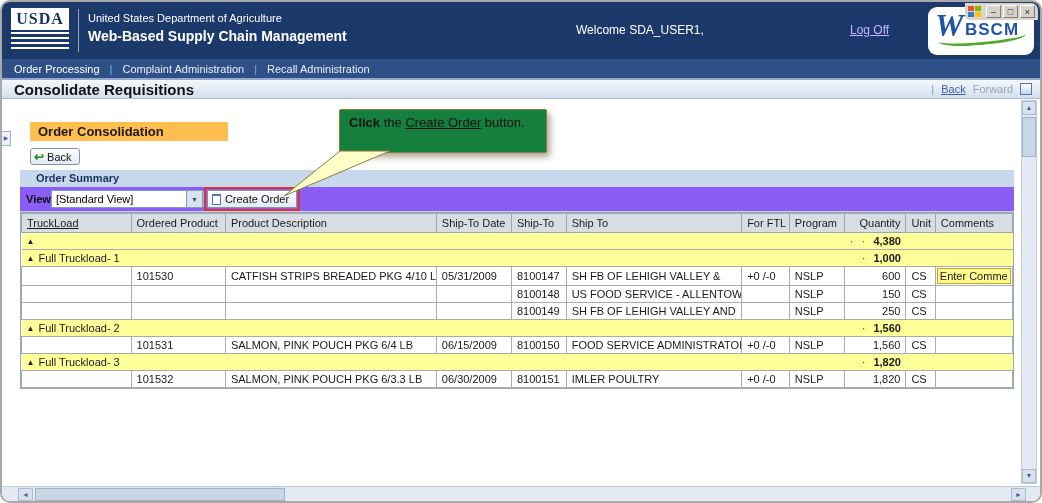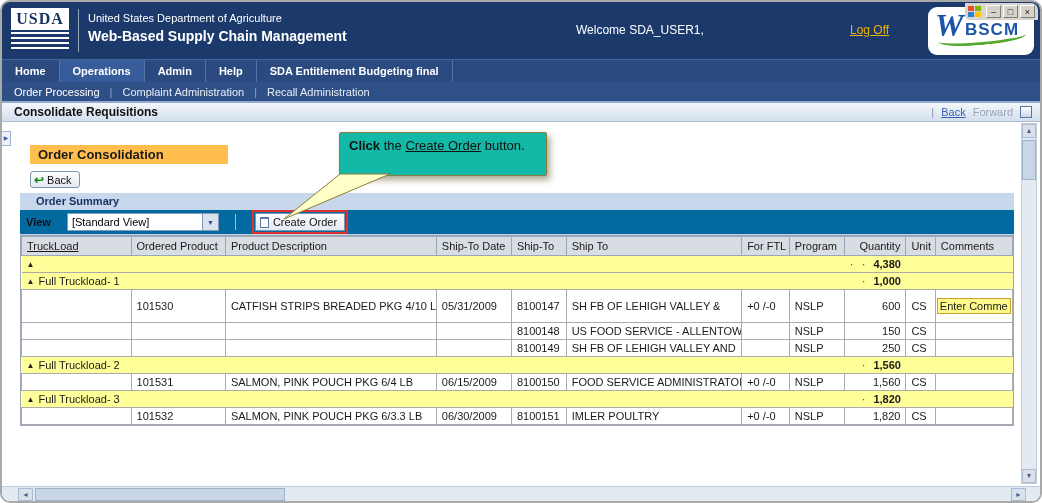--- a/index.html
+++ b/index.html
@@ -11,21 +11,21 @@
   
   .hdr { position:relative; height:57px; background:#1B3A6B; flex:none; }
   .usda { position:absolute; left:9px; top:6px; width:58px; }
   .usda-box { background:#fff; color:#14325E; font-family:"Liberation Serif",serif; font-weight:bold;
               font-size:16px; text-align:center; height:22px; line-height:22px; letter-spacing:1px; }
   .usda-stripes { height:20px; background:repeating-linear-gradient(180deg,#fff 0 2px,transparent 2px 5px); margin-top:2px; }
   .hdr-divider { position:absolute; left:76px; top:7px; height:43px; width:1px; background:rgba(255,255,255,.55); }
   .org { position:absolute; left:86px; top:10px; color:#fff; font-size:11px; }
   .app { position:absolute; left:86px; top:26px; color:#fff; font-size:14px; font-weight:bold; }
   .welcome { position:absolute; left:574px; top:21px; color:#fff; font-size:12px; }
-  .logoff { position:absolute; left:848px; top:21px; color:#eab308; font-size:12px; text-decoration:underline; cursor:pointer; }
+  .logoff { position:absolute; left:848px; top:21px; color:#c4b5fd; font-size:12px; text-decoration:underline; cursor:pointer; }
   .wbscm { position:absolute; right:6px; top:5px; width:106px; height:48px; background:#fff; border-radius:9px; overflow:hidden; }
   .wb-w { position:absolute; left:7px; top:0; font-family:"Liberation Serif",serif; font-style:italic;
           font-weight:bold; font-size:32px; color:#1F55A8; }
   .wb-rest { position:absolute; left:37px; top:13px; font-weight:bold; font-size:17px; color:#1F55A8; letter-spacing:1px; }
   .wb-swoosh { position:absolute; left:10px; top:24px; width:88px; height:14px;
                border-bottom:3px solid #55A82E; border-radius:50%; transform:rotate(-5deg); }
   .winctl-strip { position:absolute; right:2px; top:1px; display:flex; align-items:center; gap:3px;
                   background:#D8D5CE; padding:2px 3px; border-radius:0 7px 0 5px; z-index:3; }
   .winflag { display:inline-grid; grid-template-columns:6px 6px; grid-template-rows:5px 5px; gap:1px; margin-right:2px; }
   .winflag i { display:block; }
@@ -41,39 +41,39 @@
   .tab-active { background:#375C9C; }
   .subnav { height:21px; background:#2F4F87; display:flex; align-items:center; padding-left:12px; gap:10px;
             border-bottom:2px solid #93A9D0; flex:none; }
   .subitem { color:#E8EEF8; font-size:11px; cursor:pointer; }
   .sub-active { font-weight:normal; color:#fff; }
   .subsep { color:#8FA6CF; font-size:11px; }
 
   
   .crumb { height:19px; background:linear-gradient(#F4F7FB,#D3DFEE); border-bottom:1px solid #AEBCD0;
            display:flex; align-items:center; padding:0 8px 0 12px; flex:none; }
-  .crumb-title { font-size:12px; font-weight:bold; color:#111; }
+  .crumb-title { font-size:15px; font-weight:bold; color:#111; }
   .crumb-right { margin-left:auto; display:flex; align-items:center; gap:7px; }
   .crumb-sep { color:#8A99B0; font-size:11px; }
   .crumb-back { color:#3A5FB0; font-size:11px; text-decoration:underline; cursor:pointer; }
   .crumb-fwd { color:#9AA4B2; font-size:11px; }
   .crumb-icon { width:12px; height:12px; border:1px solid #5A77A8; background:linear-gradient(#fff,#C9D6E8); display:inline-block; cursor:pointer; }
 
   
   .content { position:relative; flex:1; background:#fff; }
   .page-title { position:absolute; left:28px; top:23px; background:#FFBE4D; font-size:13px; font-weight:bold;
                 color:#1a1a1a; padding:2px 8px; width:198px; }
   .btn-back { position:absolute; left:28px; top:49px; height:17px; font-size:11px; display:flex; align-items:center;
               gap:3px; background:linear-gradient(#FDFDFD,#E4E9F0); border:1px solid #8093B0; border-radius:3px;
               padding:0 7px 0 3px; cursor:pointer; font-family:inherit; color:#111; }
   .back-ic { color:#1E8A1E; font-weight:bold; font-size:12px; }
   .summary-bar { position:absolute; left:18px; top:71px; width:994px; height:17px; background:#C8D8EC;
                  color:#17305E; font-size:11px; font-weight:bold; line-height:17px; padding-left:16px; }
-  .toolbar { position:absolute; left:18px; top:88px; width:994px; height:25px; background:#0369a1;
-             border-bottom:1px solid #C2CFE0; display:flex; align-items:center; gap:16px; padding-left:6px; }
+  .toolbar { position:absolute; left:18px; top:88px; width:994px; height:25px; background:#8b5cf6;
+             border-bottom:1px solid #C2CFE0; display:flex; align-items:center; gap:0; padding-left:6px; }
   .view-lbl { font-size:11px; font-weight:bold; color:#111; }
   .select { width:152px; height:18px; background:#fff; border:1px solid #7F9DB9; display:flex; align-items:center;
             font-size:11px; cursor:pointer; }
   .sel-val { flex:1; padding-left:4px; overflow:hidden; white-space:nowrap; }
   .sel-arrow { width:16px; height:16px; background:#D9E2EE; border-left:1px solid #7F9DB9; font-size:7px;
                color:#33507E; display:flex; align-items:center; justify-content:center; }
   .vsep { height:16px; border-left:1px solid #A9B6C9; }
   .co-hl { border:2px solid #E03131; padding:1px; display:inline-flex; }
   .btn-create { height:18px; display:flex; align-items:center; gap:4px; font-size:11px; color:#111;
                 background:linear-gradient(#FCFDFE,#E3EAF3); border:1px solid #8093B0; padding:0 7px 0 4px;
@@ -84,26 +84,26 @@
   .tablewrap { position:absolute; left:18px; top:113px; width:994px; border:1px solid #9AA7B8; }
   table { border-collapse:collapse; table-layout:fixed; width:992px; }
   th { background:#D8DDE4; border:1px solid #9AA7B8; font-size:11px; font-weight:normal; color:#1a1a1a;
        text-align:left; padding:3px 5px; height:14px; overflow:hidden; white-space:nowrap; }
   td { border:1px solid #ABABAB; font-size:11px; color:#1a1a1a; padding:2px 5px; height:16px;
        overflow:hidden; white-space:nowrap; background:#fff; }
   tr.rg td { background:#FFFF99; border-left:none; border-right:none; }
   td.num, th.num { text-align:right; }
   .tri { font-size:8px; color:#222; margin-right:4px; cursor:pointer; vertical-align:1px; }
   .dots { font-size:10px; letter-spacing:3px; color:#333; margin-right:5px; }
-  td[data-name="cell-comments"] { padding:8px 1px; }
+  td[data-name="cell-comments"] { padding:1px 1px; }
   .comment-input { width:100%; height:16px; background:#FFFA8C; border:1px solid #C9A227; font-size:11px;
                    line-height:14px; padding:0 2px; overflow:hidden; white-space:nowrap; cursor:text; }
 
   
-  .callout { position:absolute; left:337px; top:10px; width:208px; min-height:44px; background:#14b8a6;
+  .callout { position:absolute; left:337px; top:10px; width:208px; min-height:44px; background:#15803d;
              border:1px solid #8A7C3E; border-radius:2px; padding:5px 9px; font-size:13px; color:#111;
              box-shadow:3px 4px 6px rgba(90,80,40,.5); z-index:5; }
   .callout b { font-weight:bold; }
   .co-u { text-decoration:underline; }
   .callout-tail { position:absolute; left:280px; top:51px; z-index:6; }
   .callout-tail polygon { fill:#FFFFC8; stroke:#8A7C3E; stroke-width:1; }
 
   
   .vscroll { position:absolute; top:1px; right:3px; bottom:2px; width:16px; background:#E4EAF2; border:1px solid #C3CEDD; }
   .vs-btn { position:absolute; left:0; width:14px; height:14px; background:#D9E1EC; border:1px solid #AEBCD2;
@@ -148,27 +148,20 @@
           <i class="f4"></i>
       </span>
       <span class="winbtns" data-name="window-controls">
           <button class="winbtn" data-name="minimize-button">–</button>
           <button class="winbtn" data-name="restore-button">□</button>
           <button class="winbtn" data-name="close-button">×</button>
         </span>
     </div>
   </div>
 
-  <div class="tabs" data-name="tab-bar">
-      <div class="tab" data-name="tab-home">Home</div>
-      <div class="tab tab-active" data-name="tab-operations">Operations</div>
-      <div class="tab" data-name="tab-admin">Admin</div>
-      <div class="tab" data-name="tab-help">Help</div>
-      <div class="tab" data-name="tab-sda-entitlement-budgeting-final">SDA Entitlement Budgeting final</div>
-    </div>
 
   <div class="subnav" data-name="subnav-bar">
       <span class="subitem sub-active" data-name="subnav-order-processing">Order Processing</span>
       <span class="subsep" data-name="subnav-separator">|</span>
       <span class="subitem" data-name="subnav-complaint-administration">Complaint Administration</span>
       <span class="subsep" data-name="subnav-separator">|</span>
       <span class="subitem" data-name="subnav-recall-administration">Recall Administration</span>
     </div>
 
   <div class="crumb" data-name="breadcrumb-bar">

